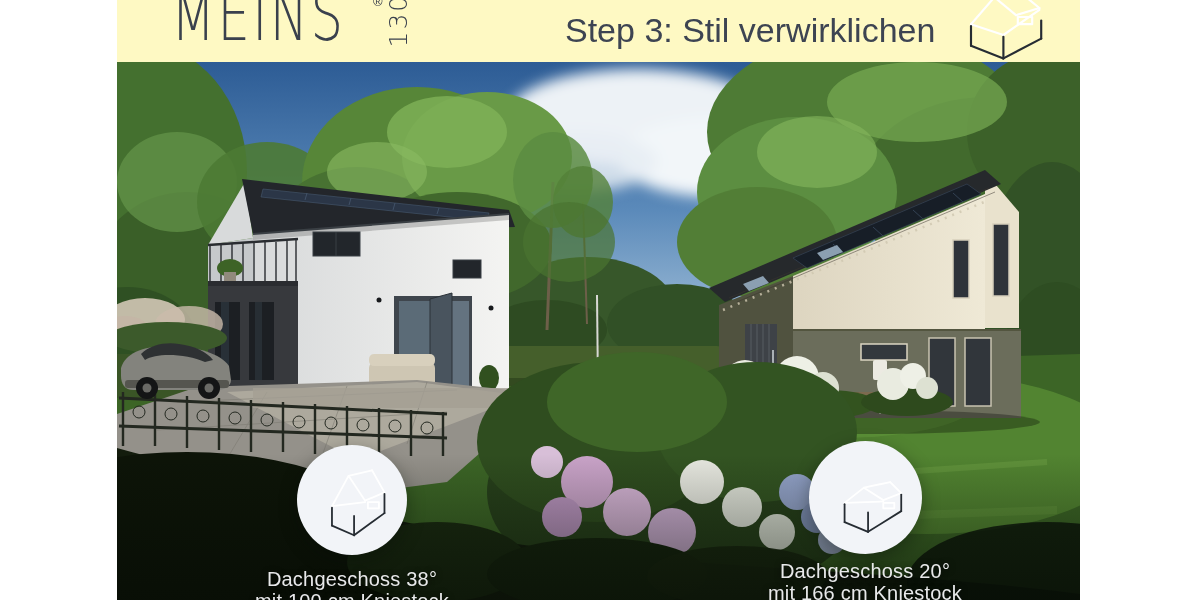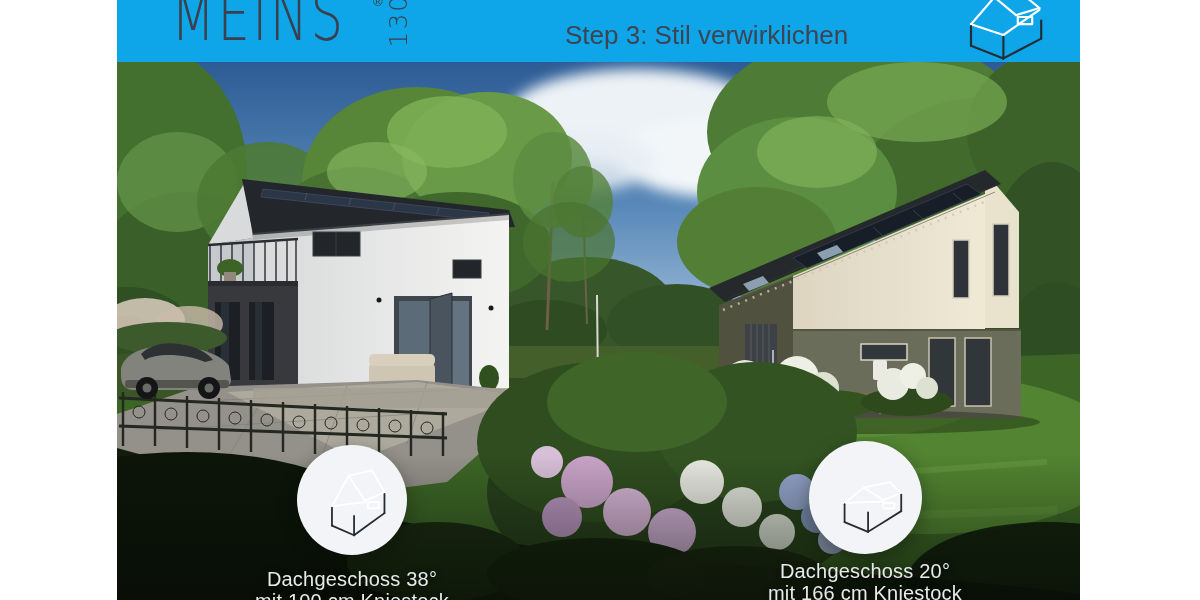--- a/index.html
+++ b/index.html
@@ -1,24 +1,24 @@
 <!DOCTYPE html>
 <html><head>
 <meta charset="utf-8">
 <style>
   html,body{margin:0;padding:0;background:#ffffff;}
   .stage{position:relative;width:1200px;height:600px;overflow:hidden;background:#ffffff;font-family:"Liberation Sans",sans-serif;}
   .content{position:absolute;left:117px;top:0;width:963px;height:600px;}
 
   
-  .app-header{position:absolute;left:0;top:0;width:963px;height:62px;background:#0ea5e9;overflow:hidden;border-bottom:1px solid #d9deea;box-sizing:content-box;}
+  .app-header{position:absolute;left:0;top:0;width:963px;height:62px;background:#fef9c3;overflow:hidden;border-bottom:1px solid #d9deea;box-sizing:content-box;}
   .brand{position:absolute;left:54px;top:-24px;color:#3a414d;font-family:"DejaVu Sans",sans-serif;font-weight:200;font-size:64px;line-height:70px;letter-spacing:3px;transform:scale(.8,1.12);transform-origin:left top;white-space:nowrap;}
   .brand-reg{position:absolute;left:256px;top:-6px;color:#3a414d;font-size:13px;font-weight:400;}
   .model-number{position:absolute;left:258px;top:10px;width:46px;text-align:center;color:#3a414d;font-family:"DejaVu Sans",sans-serif;font-weight:300;font-size:25px;letter-spacing:2px;transform:rotate(-90deg);transform-origin:50% 50%;}
-  .step-label{position:absolute;left:448px;top:20px;color:#3d4452;font-size:26px;letter-spacing:0;white-space:nowrap;}
+  .step-label{position:absolute;left:448px;top:11px;color:#3d4452;font-size:34px;letter-spacing:0;white-space:nowrap;}
   .logo-icon{position:absolute;left:845px;top:-14px;width:90px;height:80px;}
 
   
   .photo{position:absolute;left:0;top:62px;width:963px;height:538px;overflow:hidden;background:#7ba3c9;text-decoration:underline;}
   .scene{position:absolute;left:0;top:0;width:963px;height:538px;display:block;}
 
   
   .option-badge{position:absolute;border-radius:50%;background:#f2f4f8;box-shadow:0 6px 18px rgba(8,14,8,.38);display:flex;align-items:center;justify-content:center;cursor:pointer;}
   .badge-38{left:180px;top:383px;width:110px;height:110px;}
   .badge-25{left:692px;top:379px;width:113px;height:113px;}

